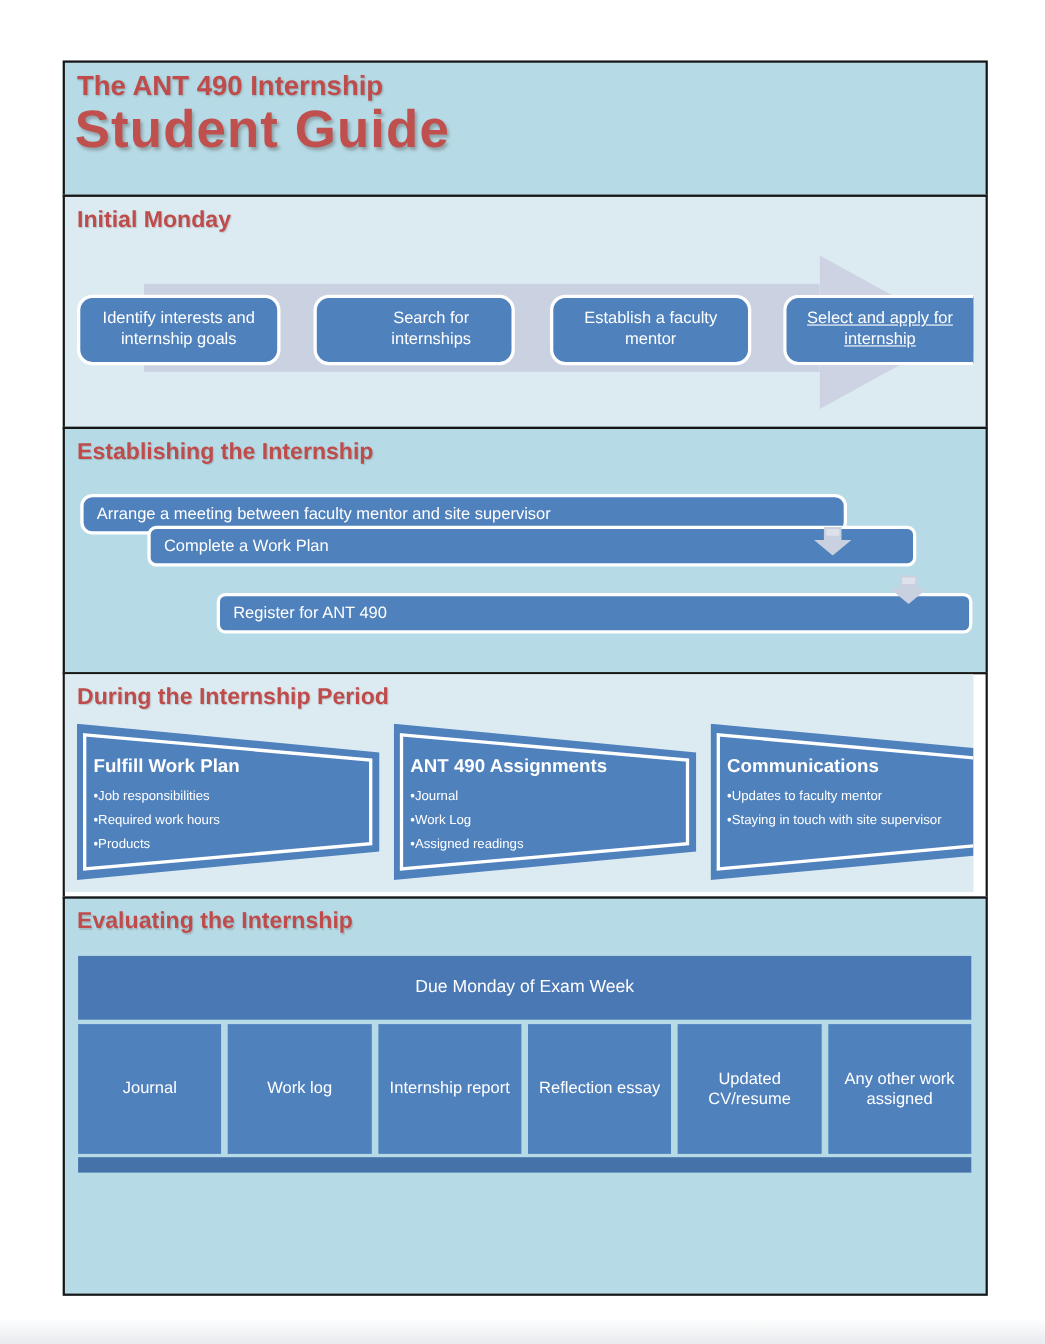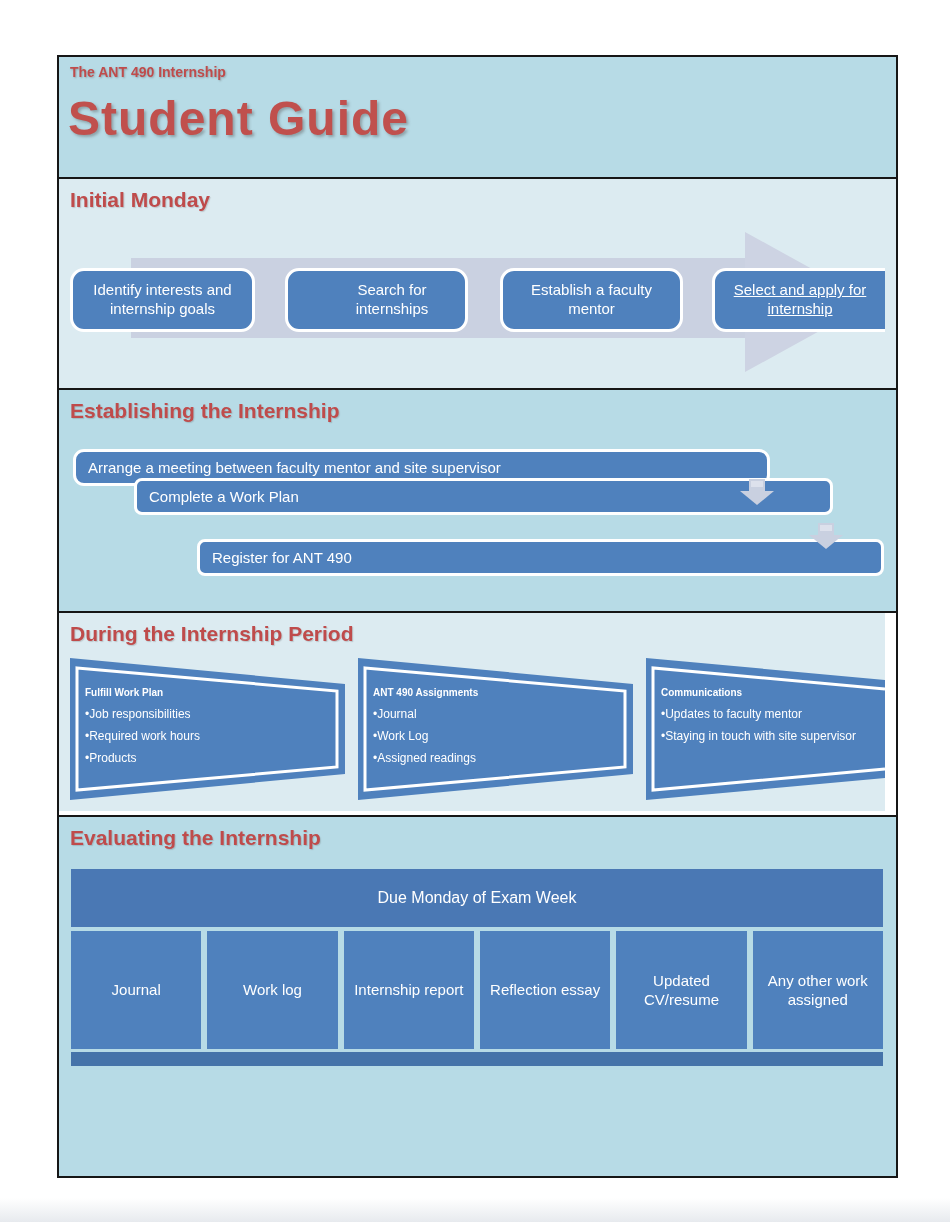--- a/index.html
+++ b/index.html
@@ -18,21 +18,21 @@
   .s5 { top:815px; height:363px; background:#b7dbe6; }
 
   .heading {
     position:absolute; left:11px; top:9px;
     color:#bf4b4b; font-weight:bold; font-size:21px;
     text-shadow:1px 1px 1px rgba(90,90,90,0.25);
     white-space:nowrap;
   }
   .eyebrow {
     position:absolute; left:11px; top:7px;
-    color:#bf4b4b; font-weight:bold; font-size:14px;
+    color:#bf4b4b; font-weight:bold; font-size:25px;
     text-shadow:1px 1px 2px rgba(90,90,90,0.4);
   }
   .big-title {
     position:absolute; left:9px; top:34px;
     color:#c0504d; font-weight:bold; font-size:48px; letter-spacing:1px;
     text-shadow:2px 2px 3px rgba(90,90,90,0.45);
   }
 
   
   .arrow-band { position:absolute; left:72px; top:79px; width:614px; height:80px; background:#cad1e1; }
@@ -63,21 +63,21 @@
   .ma-2 { left:750px; top:133px; }
 
   
   .panel { position:absolute; left:0; top:0; width:826px; height:198px; background:#dcebf1; }
   .card { position:absolute; top:45px; height:142px; }
   .card-1 { left:11px;  width:275px; }
   .card-2 { left:299px; width:275px; }
   .card-3 { left:587px; width:239px; }
   .card svg { position:absolute; left:0; top:0; width:100%; height:100%; }
   .card-text { position:absolute; left:15px; top:29px; right:22px; color:#ffffff; }
-  .card-title { font-weight:bold; font-size:10px; margin-bottom:5px; }
+  .card-title { font-weight:bold; font-size:17px; margin-bottom:5px; }
   .card-bullet { font-size:12px; line-height:22px; padding-left:9px; text-indent:-9px; }
   .card-bullet::before { content:"\2022"; }
 
   
   .banner {
     position:absolute; left:12px; top:52px; width:812px; height:58px;
     background:#4a78b4; color:#ffffff; font-size:16px;
     display:flex; align-items:center; justify-content:center;
   }
   .cells { position:absolute; left:12px; top:114px; width:812px; height:118px; display:flex; gap:6px; }

